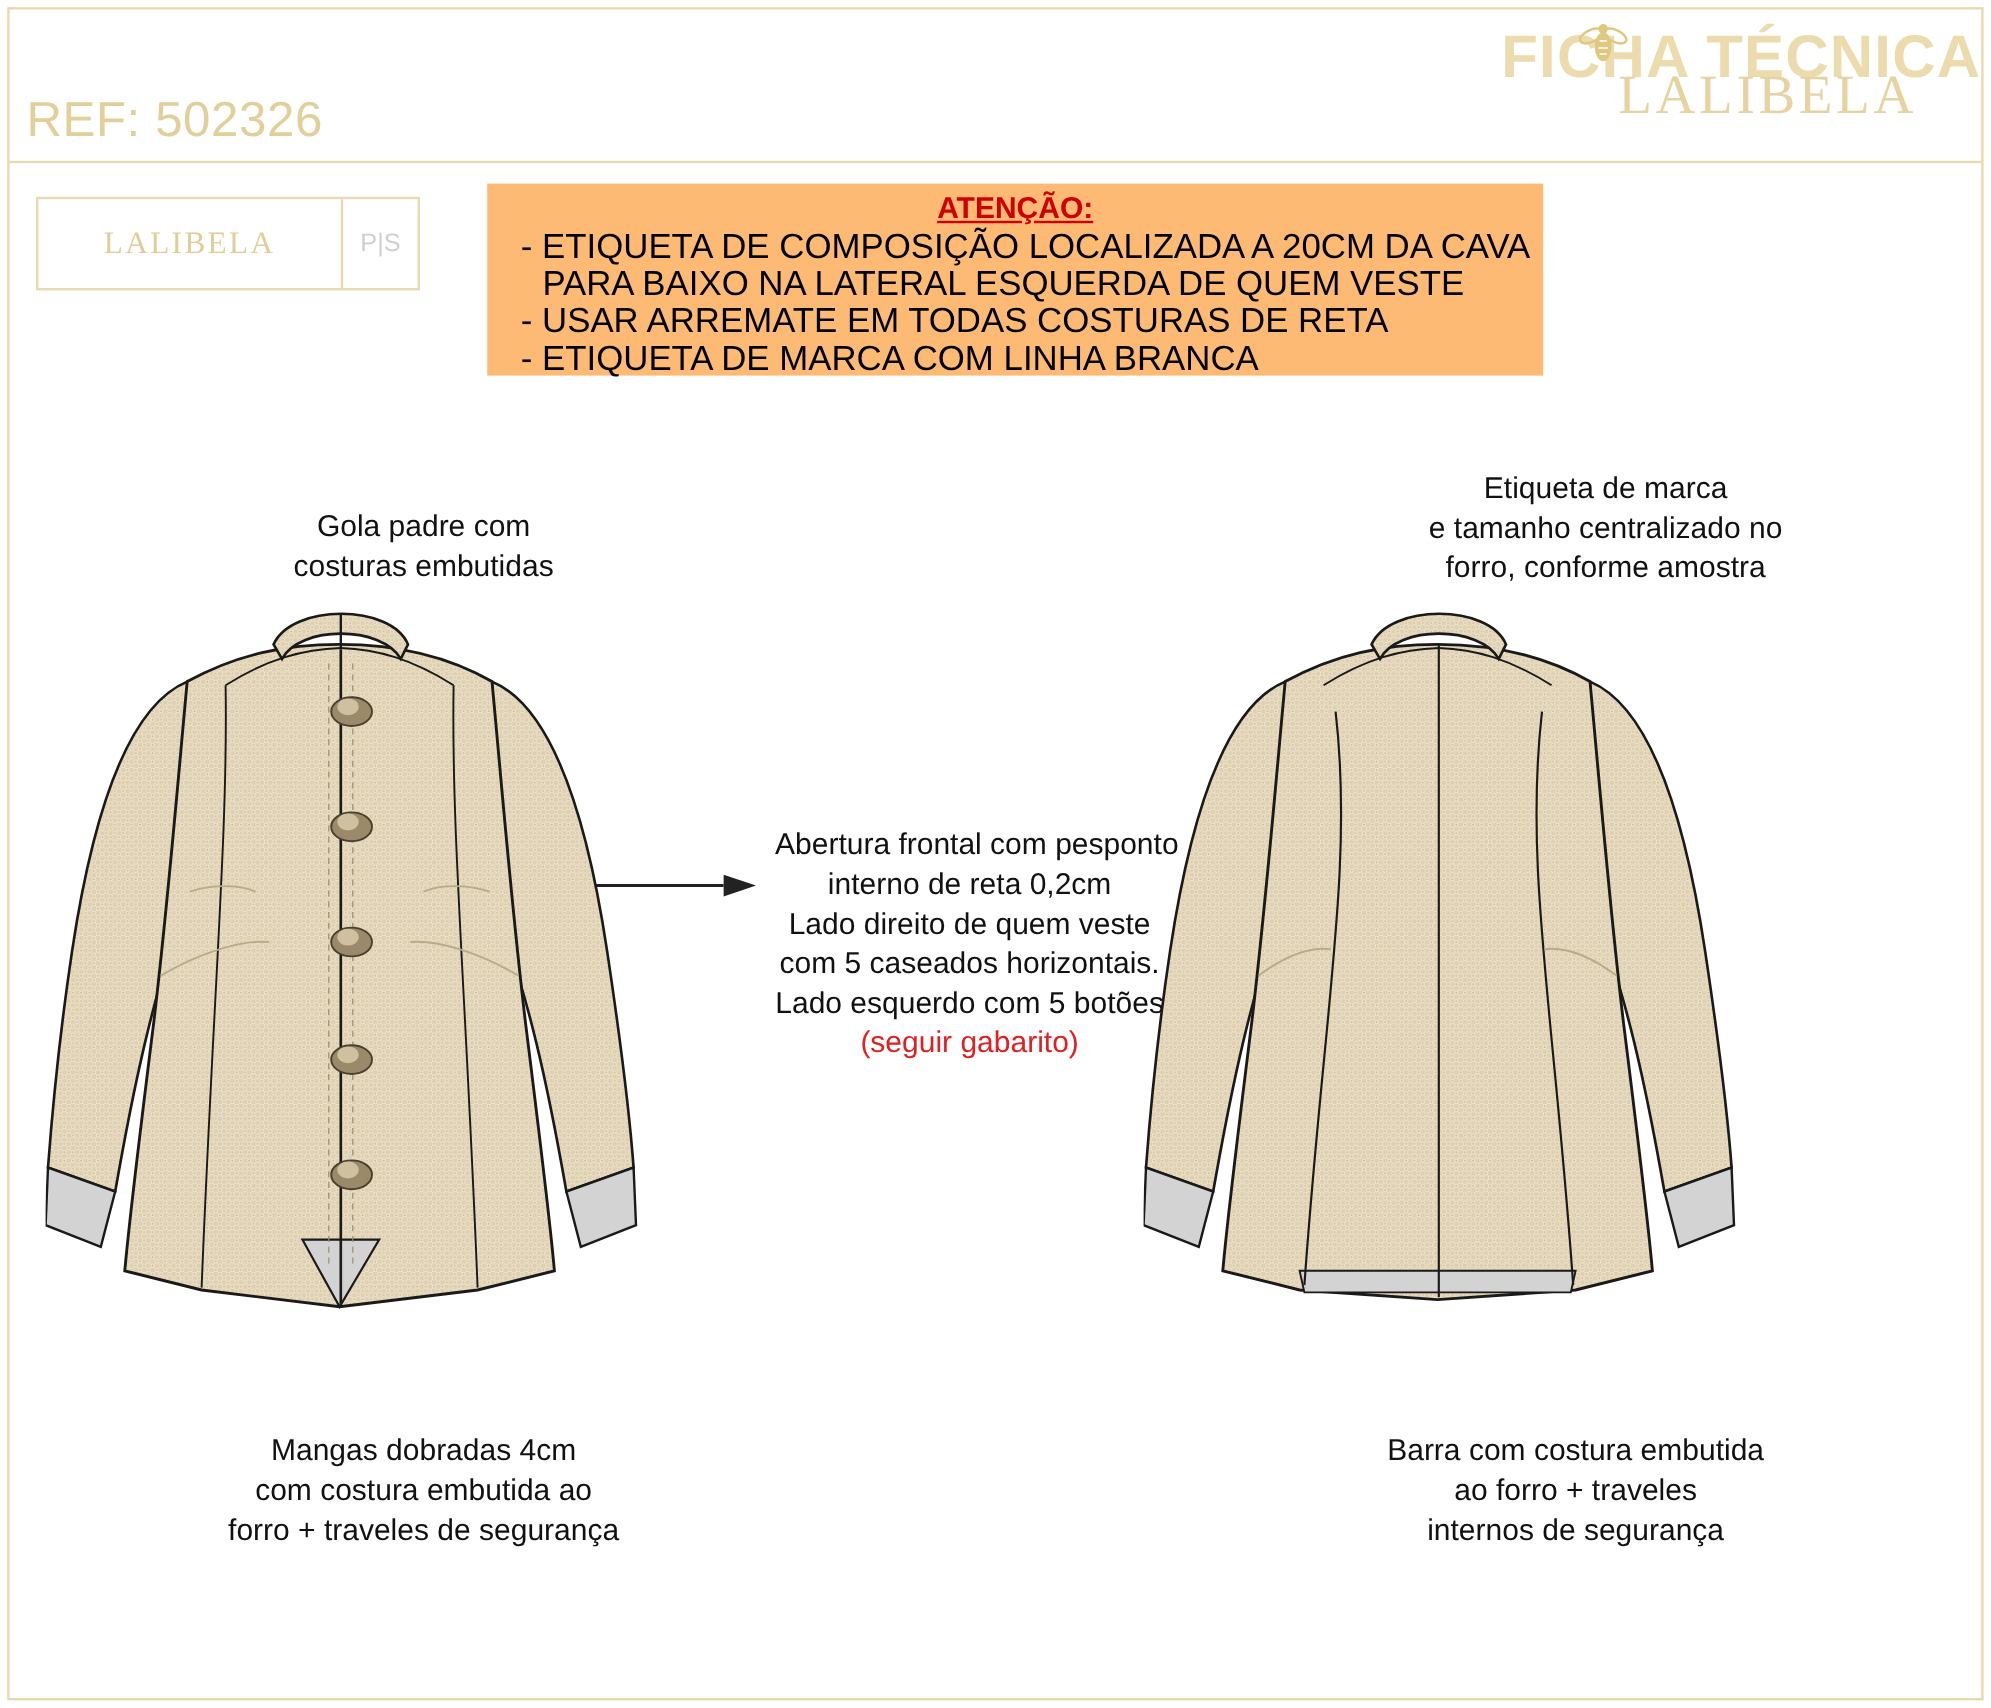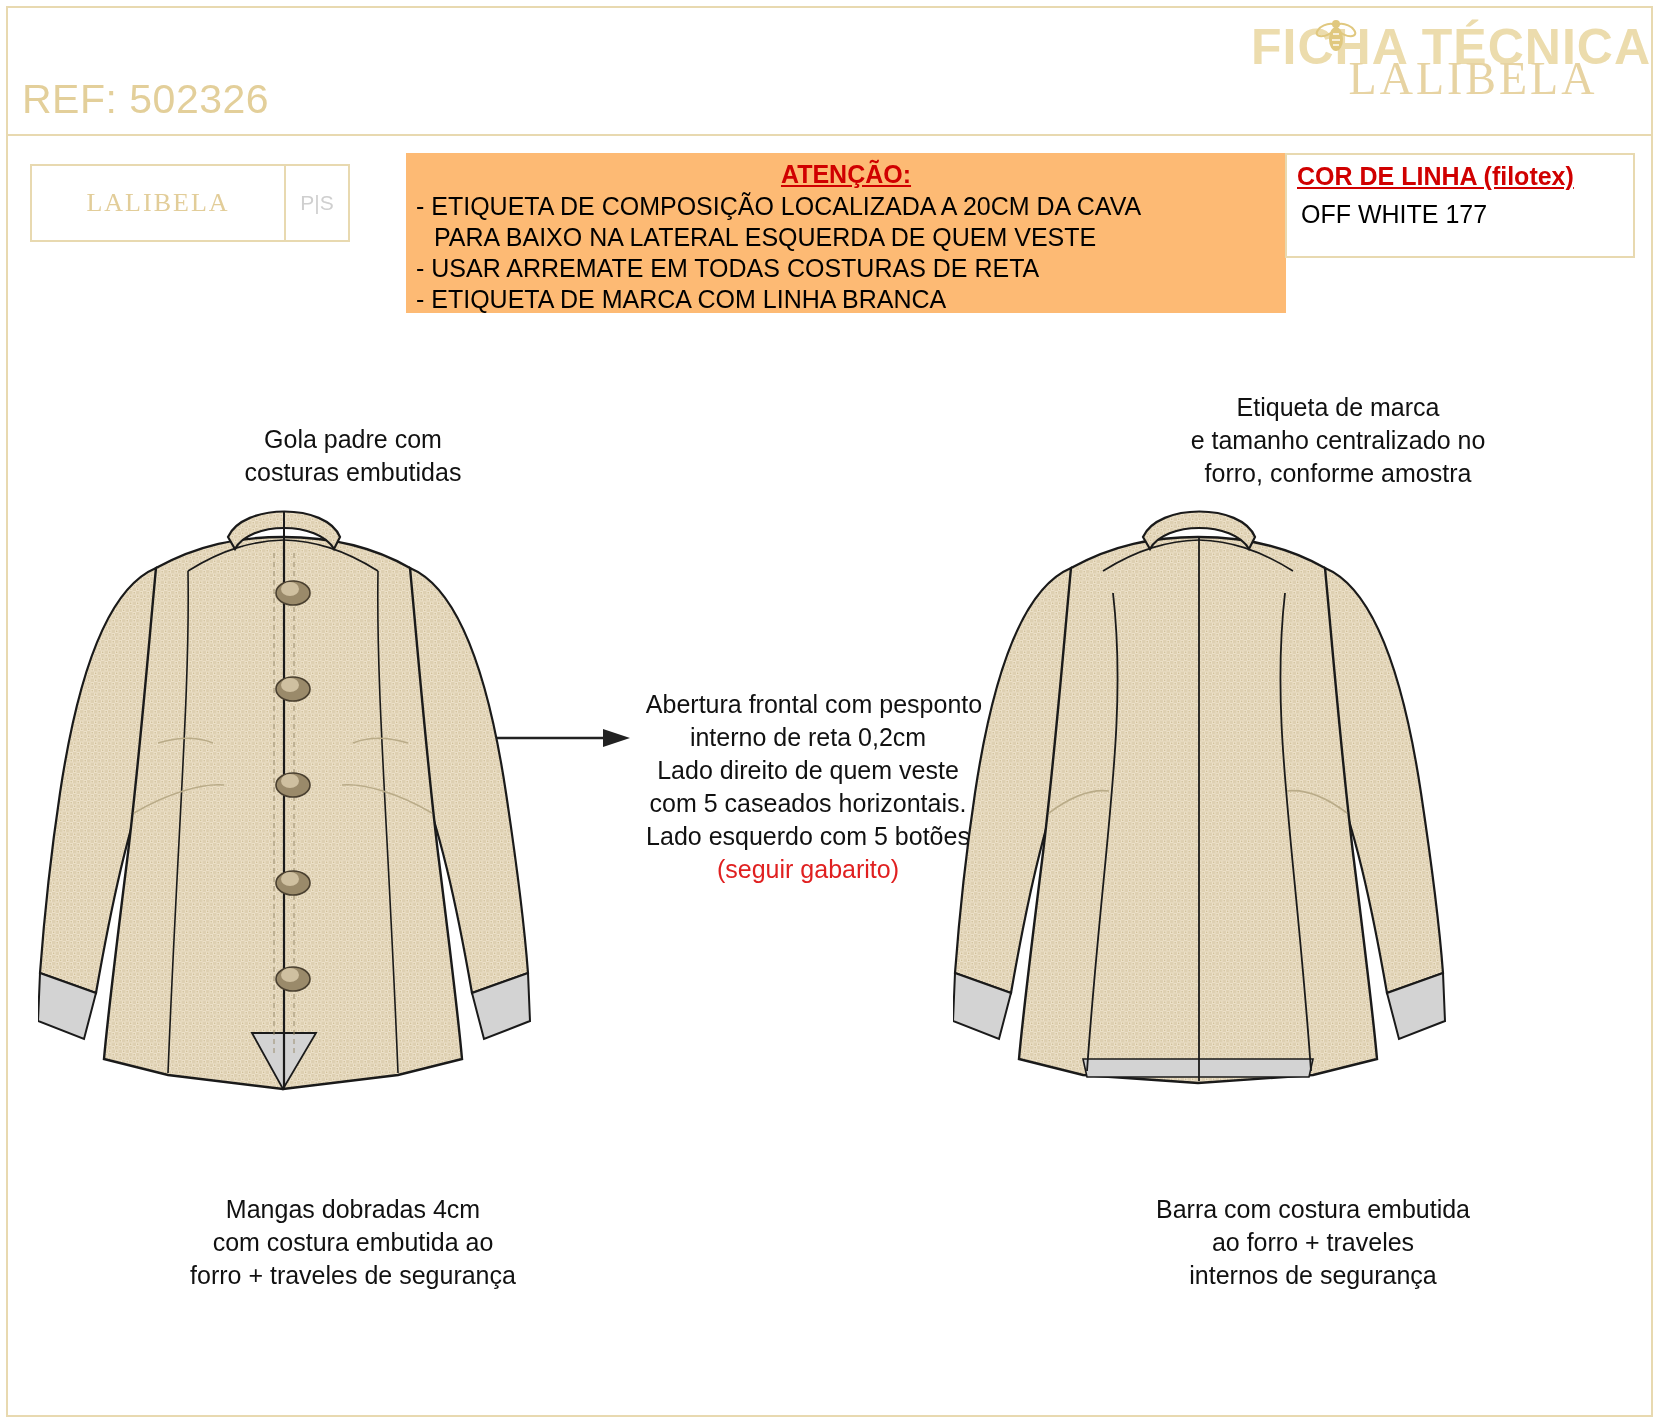--- a/index.html
+++ b/index.html
@@ -130,23 +130,24 @@
     font-size: 25px;
     text-decoration: underline;
     line-height: 30px;
   }
   .attention ul {
     margin: 2px 0 0 0;
     padding: 0;
     list-style: none;
   }
   .attention li {
-    font-size: 25px;
+    font-size: 29px;
     line-height: 31px;
     white-space: nowrap;
+    margin-left: 18px;
   }
   .attention li.indent {
     padding-left: 18px;
   }
 
   .thread-box {
     position: absolute;
     right: 16px;
     top: 17px;
     width: 350px;
@@ -235,24 +236,20 @@
     <div class="attention">
       <div class="att-title">ATENÇÃO:</div>
       <ul>
         <li>- ETIQUETA DE COMPOSIÇÃO LOCALIZADA A 20CM DA CAVA</li>
         <li class="indent">PARA BAIXO NA LATERAL ESQUERDA DE QUEM VESTE</li>
         <li>- USAR ARREMATE EM TODAS COSTURAS DE RETA</li>
         <li>- ETIQUETA DE MARCA COM LINHA BRANCA</li>
       </ul>
     </div>
 
-    <div class="thread-box">
-      <div class="t-title">COR DE LINHA (filotex)</div>
-      <div class="t-value">OFF  WHITE 177</div>
-    </div>
   </div>
 
   <div class="canvas">
 
     <div class="note note-collar" style="white-space: pre-line;">Gola padre com
 costuras embutidas</div>
     <div class="note note-label" style="white-space: pre-line;">Etiqueta de marca
 e tamanho centralizado no
 forro, conforme amostra</div>
 

